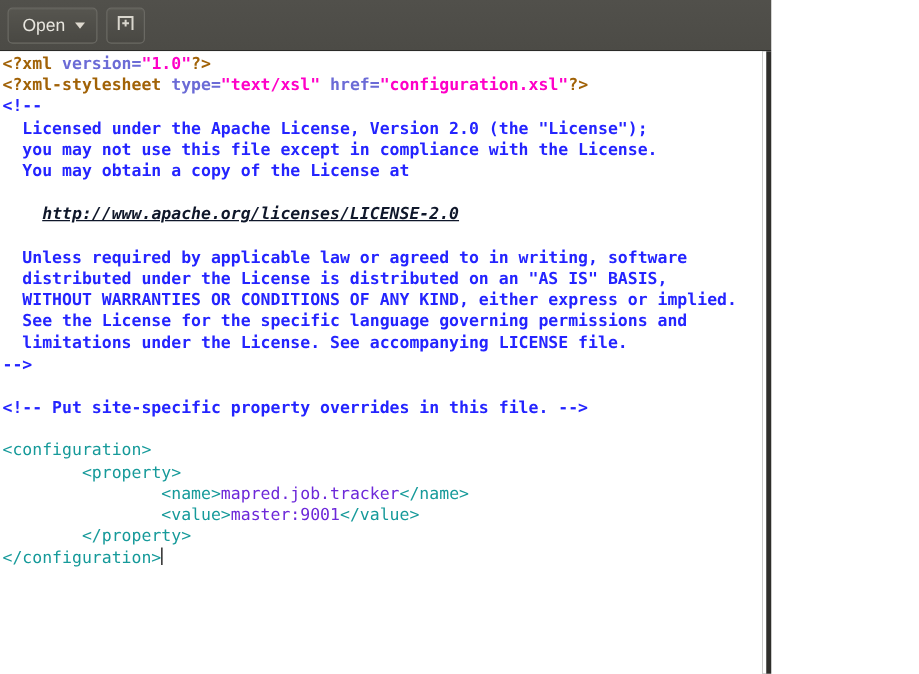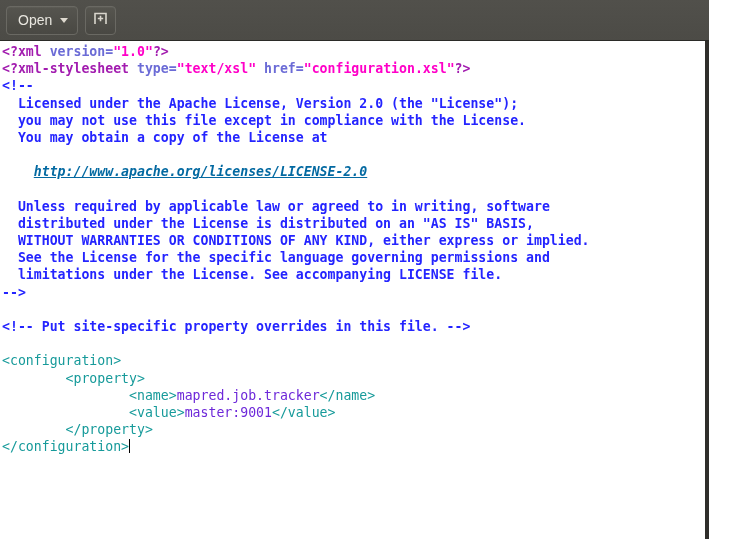--- a/index.html
+++ b/index.html
@@ -8,21 +8,21 @@
     background: #ffffff;
   }
   body {
     width: 735px;
     height: 539px;
     overflow: hidden;
     font-family: "DejaVu Sans Mono", monospace;
   }
 
   #app {
-    width: 709px;
+    width: 617px;
     height: 539px;
     position: relative;
     background: #ffffff;
     box-sizing: border-box;
     display: flex;
     flex-direction: column;
   }
 
   
   #toolbar {
@@ -98,25 +98,25 @@
     line-height: 17.2px;
     white-space: pre;
     color: #000000;
     padding-left: 1px;
     letter-spacing: 0px;
   }
 
   .ln { display: block; height: 17.2px; }
 
   
-  .tok-pi        { color: #a21caf; font-weight: bold; }
+  .tok-pi        { color: #a16207; font-weight: bold; }
   .tok-attr      { color: #6b6bd6; font-weight: bold; text-align: right; }
   .tok-str       { color: #ff00c8; font-weight: bold; }
   .tok-comment   { color: #2424ff; font-weight: bold; }
-  .tok-link      { color: #0369a1; font-weight: bold; font-style: italic; text-decoration: underline; text-align: center; }
+  .tok-link      { color: #0f172a; font-weight: bold; font-style: italic; text-decoration: underline; text-align: center; }
   .tok-tag       { color: #169a9a; }
   .tok-text      { color: #6d28d9; }
 
   
   .caret {
     display: inline-block;
     width: 1px;
     height: 14px;
     background: #000;
     vertical-align: -2px;

